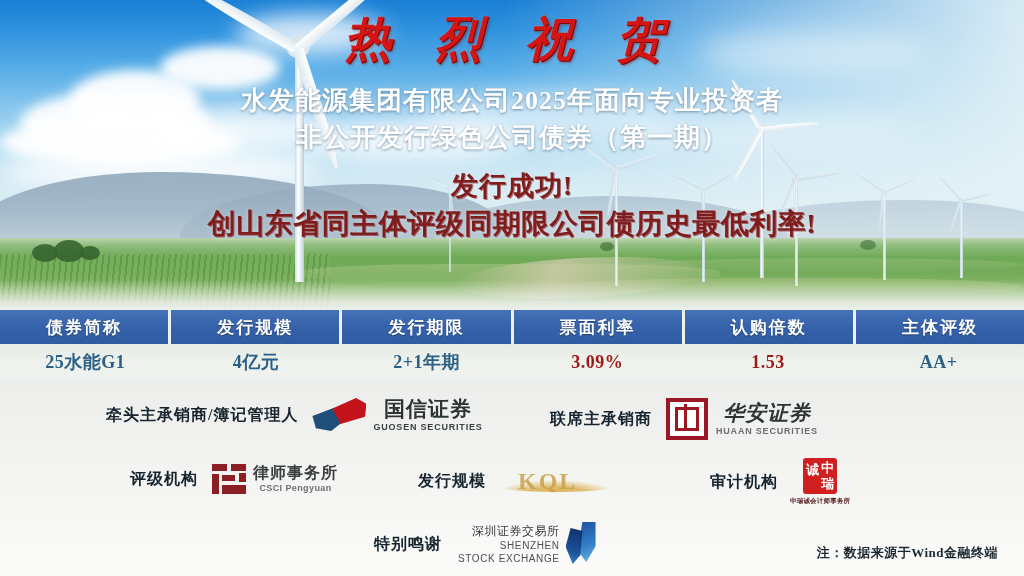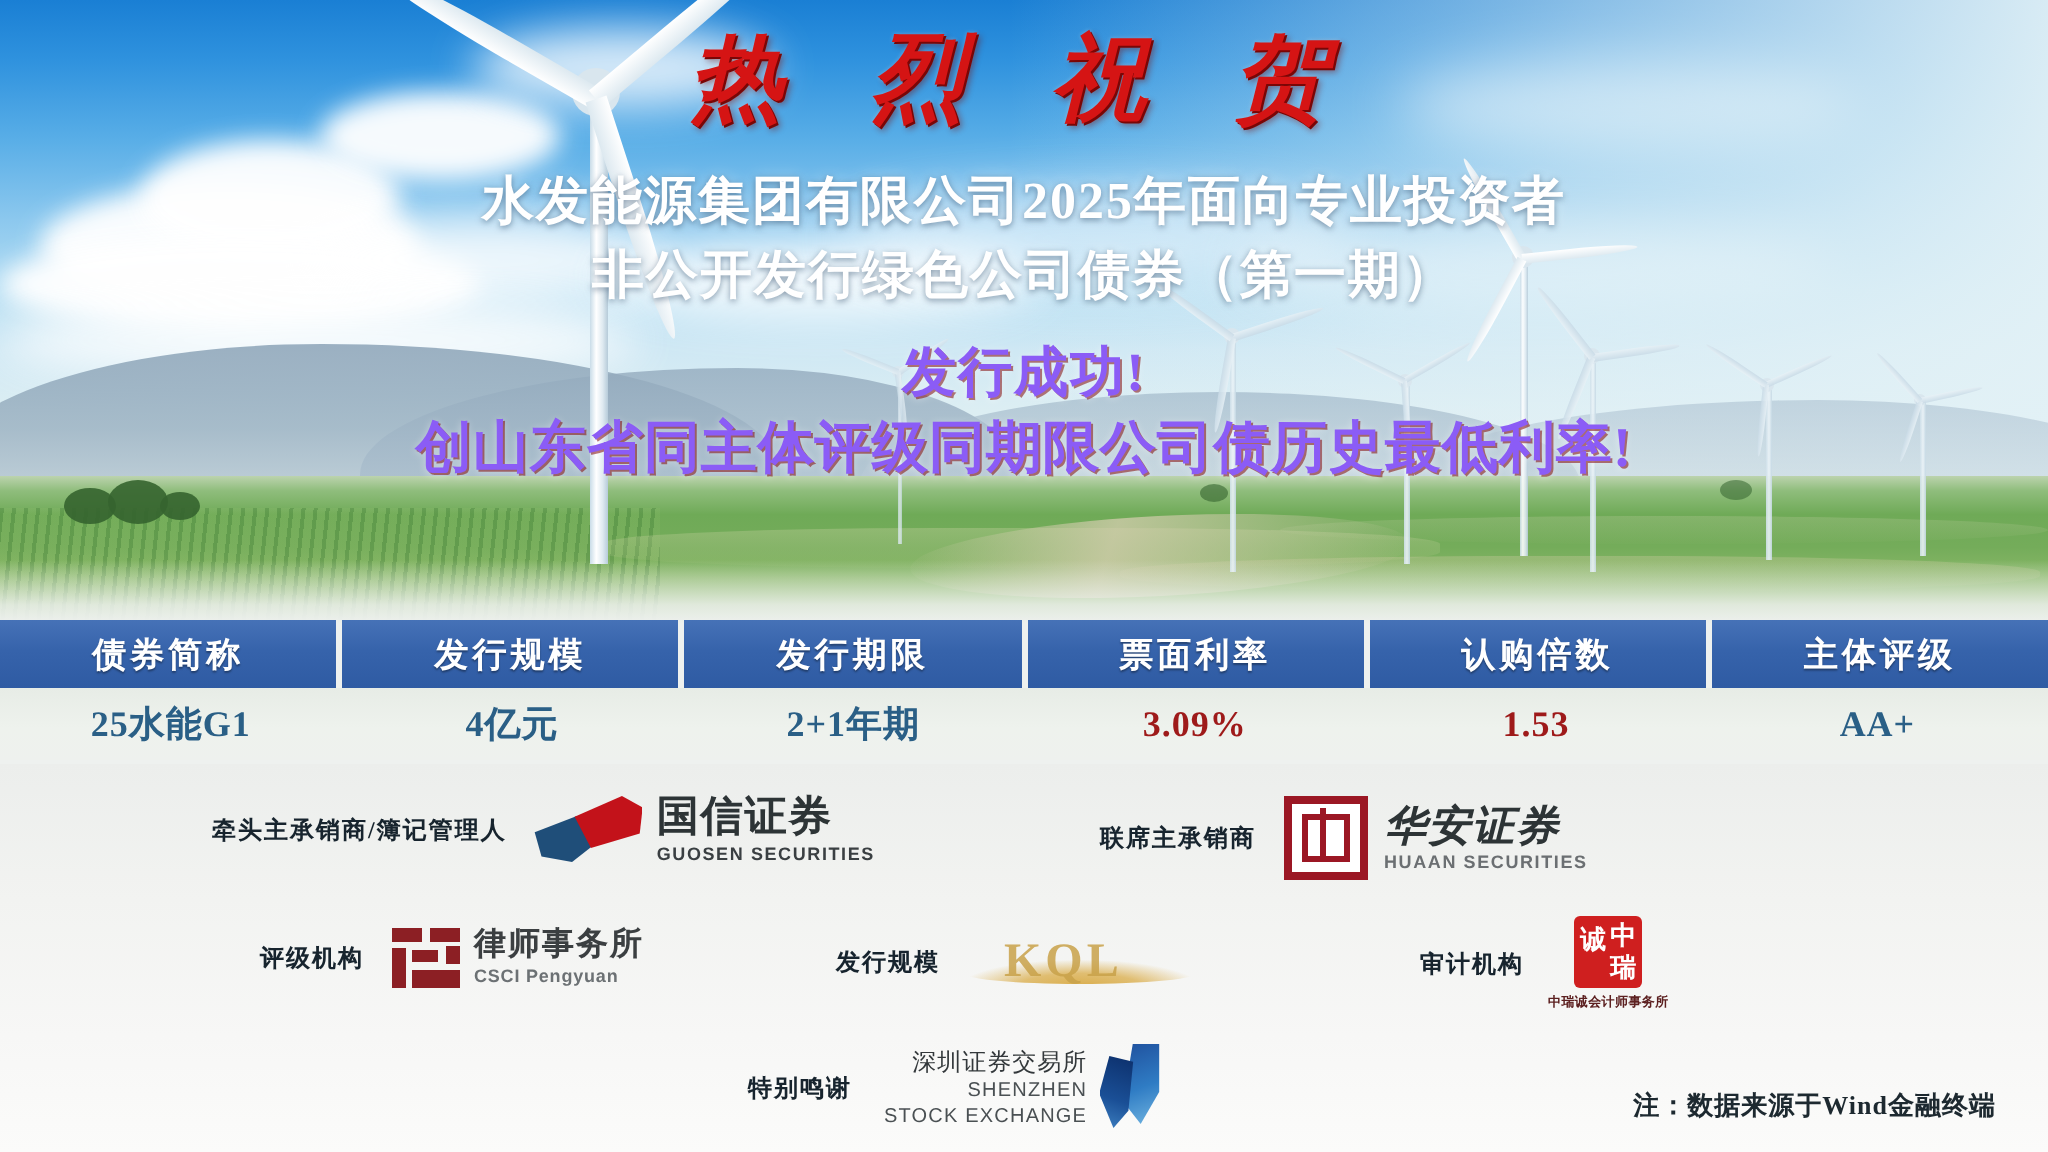--- a/index.html
+++ b/index.html
@@ -177,21 +177,21 @@
     font-size: 26px;
     font-weight: 700;
     letter-spacing: 1px;
     text-shadow: 0 1px 3px rgba(40,70,100,0.55), 0 0 8px rgba(255,255,255,0.35);
   }
   .subtitle.l1 { top: 83px; }
   .subtitle.l2 { top: 120px; }
   .redline {
     position: absolute;
     left: 0; width: 1024px;
-    color: #8b5cf6;
+    color: #7f1d1d;
     font-weight: 700;
     text-shadow: 1px 1px 0 rgba(130,10,10,0.55), 0 1px 4px rgba(255,255,255,0.45);
     text-align: center;
   }
   .redline.l1 { top: 168px; font-size: 27px; letter-spacing: 1px; }
   .redline.l2 { top: 205px; font-size: 28px; letter-spacing: 0.5px; }
 
   
   .table-wrap {
     position: absolute;
@@ -240,33 +240,33 @@
     left: 0; top: 382px;
     width: 1024px; height: 194px;
     background: linear-gradient(180deg, #eceeec 0%, #f2f3f1 35%, #f7f7f6 70%, #fbfbfa 100%);
   }
   .prow {
     position: absolute;
     display: flex;
     align-items: center;
   }
   .plabel {
-    font-size: 12px;
+    font-size: 16px;
     font-weight: 700;
     color: #17242e;
     letter-spacing: 1px;
     white-space: nowrap;
     font-family: "Liberation Serif", "DejaVu Serif", serif;
   }
   .logo-box {
     display: flex;
     align-items: center;
     margin-left: 14px;
   }
-  .logo-text { display: flex; flex-direction: column; justify-content: center; }
+  .logo-text { display: flex; flex-direction: column; justify-content: center; align-items: center; }
   .logo-cn {
     font-size: 21px; font-weight: 700; letter-spacing: 1px;
     line-height: 1.05; color: #2d3436;
     font-family: "Liberation Sans", sans-serif;
   }
   .logo-en {
     font-size: 9px; font-weight: 700; letter-spacing: 0.8px;
     color: #3a3f42; margin-top: 2px;
     font-family: "Liberation Sans", sans-serif;
   }

